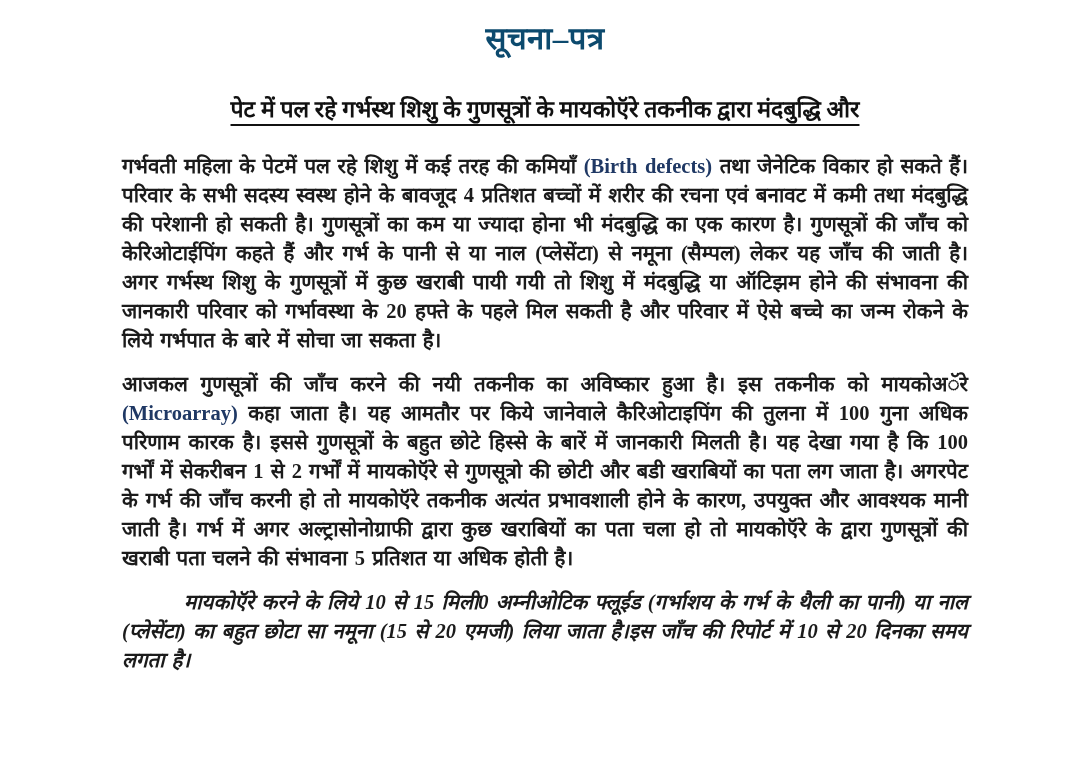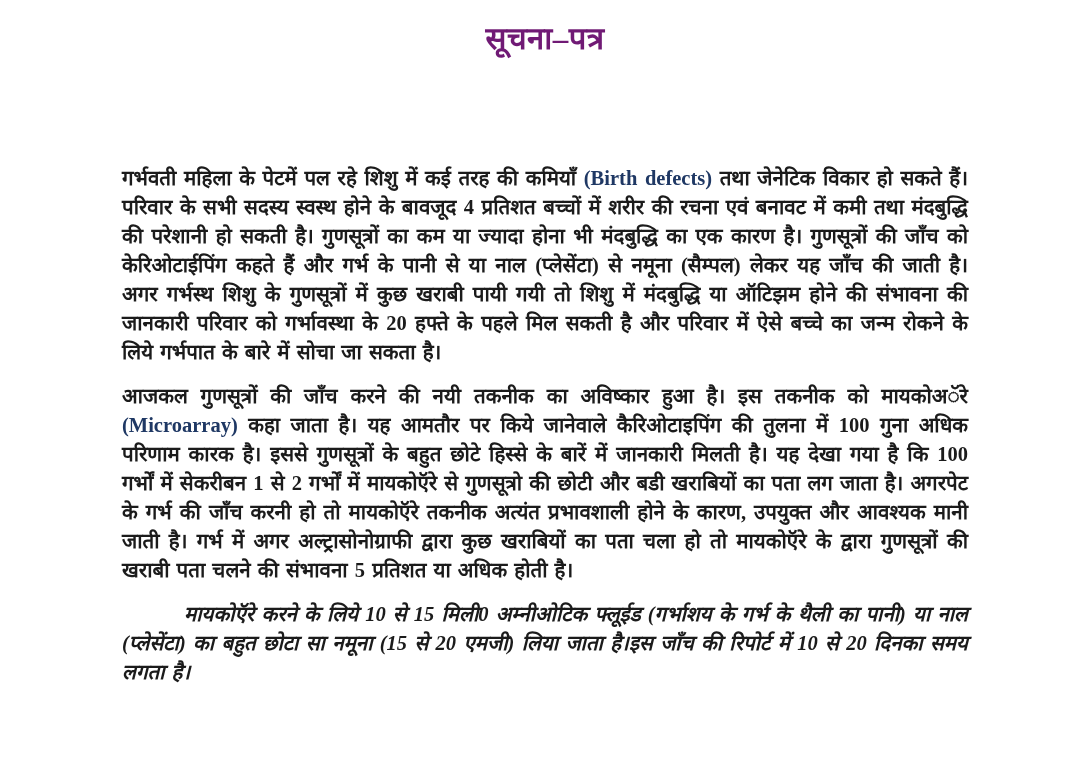--- a/index.html
+++ b/index.html
@@ -16,21 +16,21 @@
     overflow: hidden;
     color: #1b1b1b;
     font-family: "Liberation Serif", "DejaVu Serif", serif;
   }
   .doc-title {
     margin: 16px 0 0 0;
     text-align: center;
     font-size: 31px;
     font-weight: bold;
     letter-spacing: 0.5px;
-    color: #701a75;
+    color: #0c4a6e;
   }
   .doc-heading {
     margin: 30px 110px 0 110px;
     text-align: center;
     font-size: 23px;
     font-weight: bold;
     line-height: 44px;
     color: #111111;
   }
   .doc-heading .hline {
@@ -45,39 +45,39 @@
   .body-text p {
     margin: 15px 0 0 0;
     font-size: 20.5px;
     line-height: 29px;
     font-weight: 600;
     text-align: justify;
     word-spacing: 2px;
     color: #1b1b1b;
   }
   .body-text p.first {
-    margin-top: 32px;
+    margin-top: 20px;
   }
   .body-text p.indented {
     text-indent: 62px;
     font-style: italic;
   }
   .term-blue {
     font-weight: 600;
   }
 </style>
 </head>
 <body>
 
 <div class="page">
 
   <h1 class="doc-title">सूचना–पत्र</h1>
 
   <h2 class="doc-heading">
-    <br>
+    <span class="hline">पेट में पल रहे गर्भस्थ शिशु के गुणसूत्रों के मायकोऍरे तकनीक द्वारा मंदबुद्धि और</span><br>
   </h2>
 
   <div class="body-text">
 
     <p class="first"><span>गर्भवती महिला के पेटमें पल रहे शिशु में कई तरह की कमियाँ </span><span class="term-blue" style="color: rgb(31, 56, 100);">(Birth defects)</span><span> तथा जेनेटिक विकार हो सकते हैं। परिवार के सभी सदस्य स्वस्थ होने के बावजूद 4 प्रतिशत बच्चों में शरीर की रचना एवं बनावट में कमी तथा मंदबुद्धि की परेशानी हो सकती है। गुणसूत्रों का कम या ज्यादा होना भी मंदबुद्धि का एक कारण है। गुणसूत्रों की जाँच को केरिओटाईपिंग कहते हैं और गर्भ के पानी से या नाल (प्लेसेंटा) से नमूना (सैम्पल) लेकर यह जाँच की जाती है। अगर गर्भस्थ शिशु के गुणसूत्रों में कुछ खराबी पायी गयी तो शिशु में मंदबुद्धि या ऑटिझम होने की संभावना की जानकारी परिवार को गर्भावस्था के 20 हफ्ते के पहले मिल सकती है और परिवार में ऐसे बच्चे का जन्म रोकने के लिये गर्भपात के बारे में सोचा जा सकता है।</span></p>
 
     <p><span>आजकल गुणसूत्रों की जाँच करने की नयी तकनीक का अविष्कार हुआ है। इस तकनीक को मायकोअॅरे </span><span class="term-blue" style="color: rgb(31, 56, 100);">(Microarray)</span><span> कहा जाता है। यह आमतौर पर किये जानेवाले कैरिओटाइपिंग की तुलना में 100 गुना अधिक परिणाम कारक है। इससे गुणसूत्रों के बहुत छोटे हिस्से के बारें में जानकारी मिलती है। यह देखा गया है कि 100 गर्भों में सेकरीबन 1 से 2 गर्भों में मायकोऍरे से गुणसूत्रो की छोटी और बडी खराबियों का पता लग जाता है। अगरपेट के गर्भ की जाँच करनी हो तो मायकोऍरे तकनीक अत्यंत प्रभावशाली होने के कारण, उपयुक्त और आवश्यक मानी जाती है। गर्भ में अगर अल्ट्रासोनोग्राफी द्वारा कुछ खराबियों का पता चला हो तो मायकोऍरे के द्वारा गुणसूत्रों की खराबी पता चलने की संभावना 5 प्रतिशत या अधिक होती है।</span></p>
 
     <p class="indented"><span>मायकोऍरे करने के लिये 10 से 15 मिली0 अम्नीओटिक फ्लूईड (गर्भाशय के गर्भ के थैली का पानी) या नाल (प्लेसेंटा) का बहुत छोटा सा नमूना (15 से 20 एमजी) लिया जाता है।इस जाँच की रिपोर्ट में 10 से 20 दिनका समय लगता है।</span></p>
 

